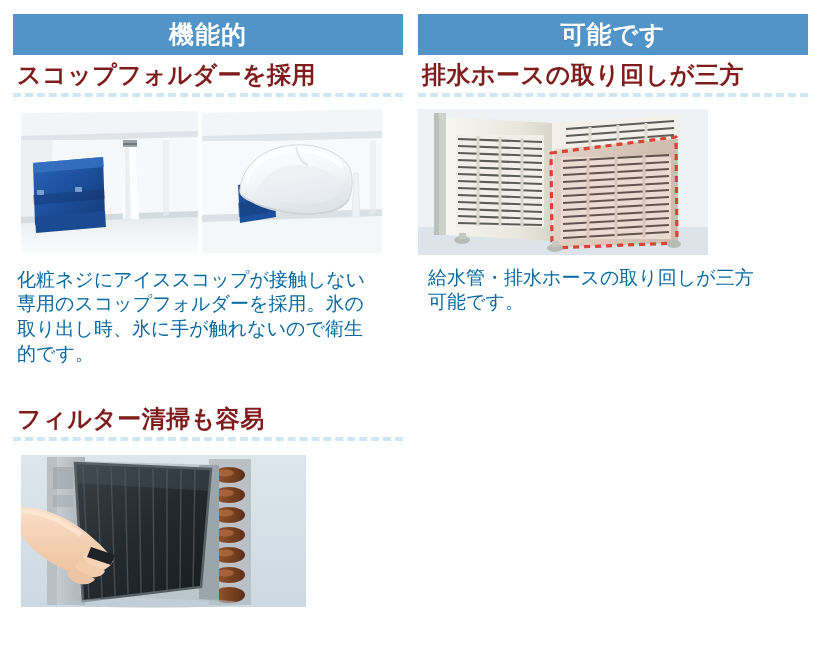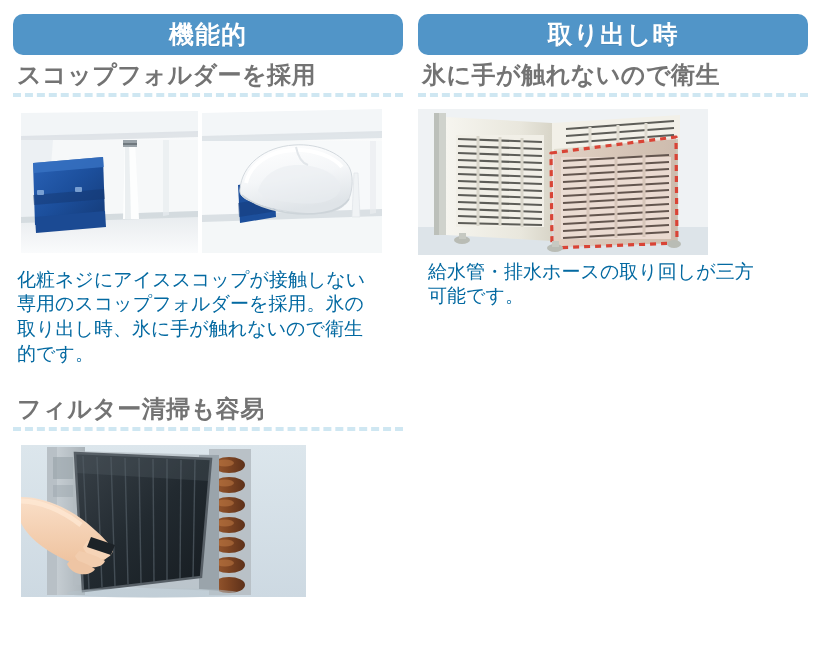--- a/index.html
+++ b/index.html
@@ -23,53 +23,52 @@
   .banner{
     height:41px;
     background:#5195c8;
     color:#ffffff;
     font-size:25px;
     font-weight:bold;
     display:flex;align-items:center;justify-content:center;
     letter-spacing:1px;
     box-sizing:border-box;
     text-shadow:0 1px 0 rgba(0,0,0,.08);
-    border-radius:10px;
   }
 
   
   .sec-head{
     font-size:24px;
     font-weight:bold;
-    color:#737373;
+    color:#7f1d1d;
     padding:6px 2px 4px 4px;
     letter-spacing:.5px;
     border-bottom:4px dashed #cfe7f2;
     margin-bottom:0;
     line-height:1.15;
     text-shadow:0 0 2px rgba(255,255,255,.9);
   }
-  .sec-head.gap-top{margin-top:22px;}
+  .sec-head.gap-top{margin-top:32px;}
 
   
   .figure{margin:10px 0 0 0;display:block;}
   .figure.pair{display:flex;gap:4px;}
   .figure svg{display:block;}
 
   
   .body-text{
     font-size:19px;
     line-height:1.30;
     color:#0369a1;
     margin:12px 0 0 4px;
     letter-spacing:0px;
     white-space:pre-line;
     font-family:Liberation Mono, monospace;
   }
-  .body-text.tight{margin-top:4px;}
+  .body-text.tight{margin-top:10px;}
   .body-text.indent{margin-left:10px;}
 </style>
 </head>
 <body>
 
 <div class="page">
 
   <div class="col">
 
     <div class="banner">機能的</div>
@@ -275,23 +274,23 @@
         </g>
 
         <ellipse cx="140" cy="152" rx="86" ry="5" fill="#b6c3cc" opacity=".5"></ellipse>
       </svg>
     </div>
 
   </div>
 
   <div class="col">
 
-    <div class="banner">取り出し時</div>
-
-    <div class="sec-head">氷に手が触れないので衛生</div>
+    <div class="banner">可能です</div>
+
+    <div class="sec-head">排水ホースの取り回しが三方</div>
 
     <div class="figure">
 
       <svg width="290" height="150" viewBox="0 0 290 150">
         <defs>
           <linearGradient id="bgW" x1="0" y1="0" x2="0" y2="1">
             <stop offset="0" stop-color="#e8ecef"></stop>
               <stop offset="1" stop-color="#dbe2e7"></stop>
           </linearGradient>
           <linearGradient id="bodyW" x1="0" y1="0" x2="1" y2="0">

